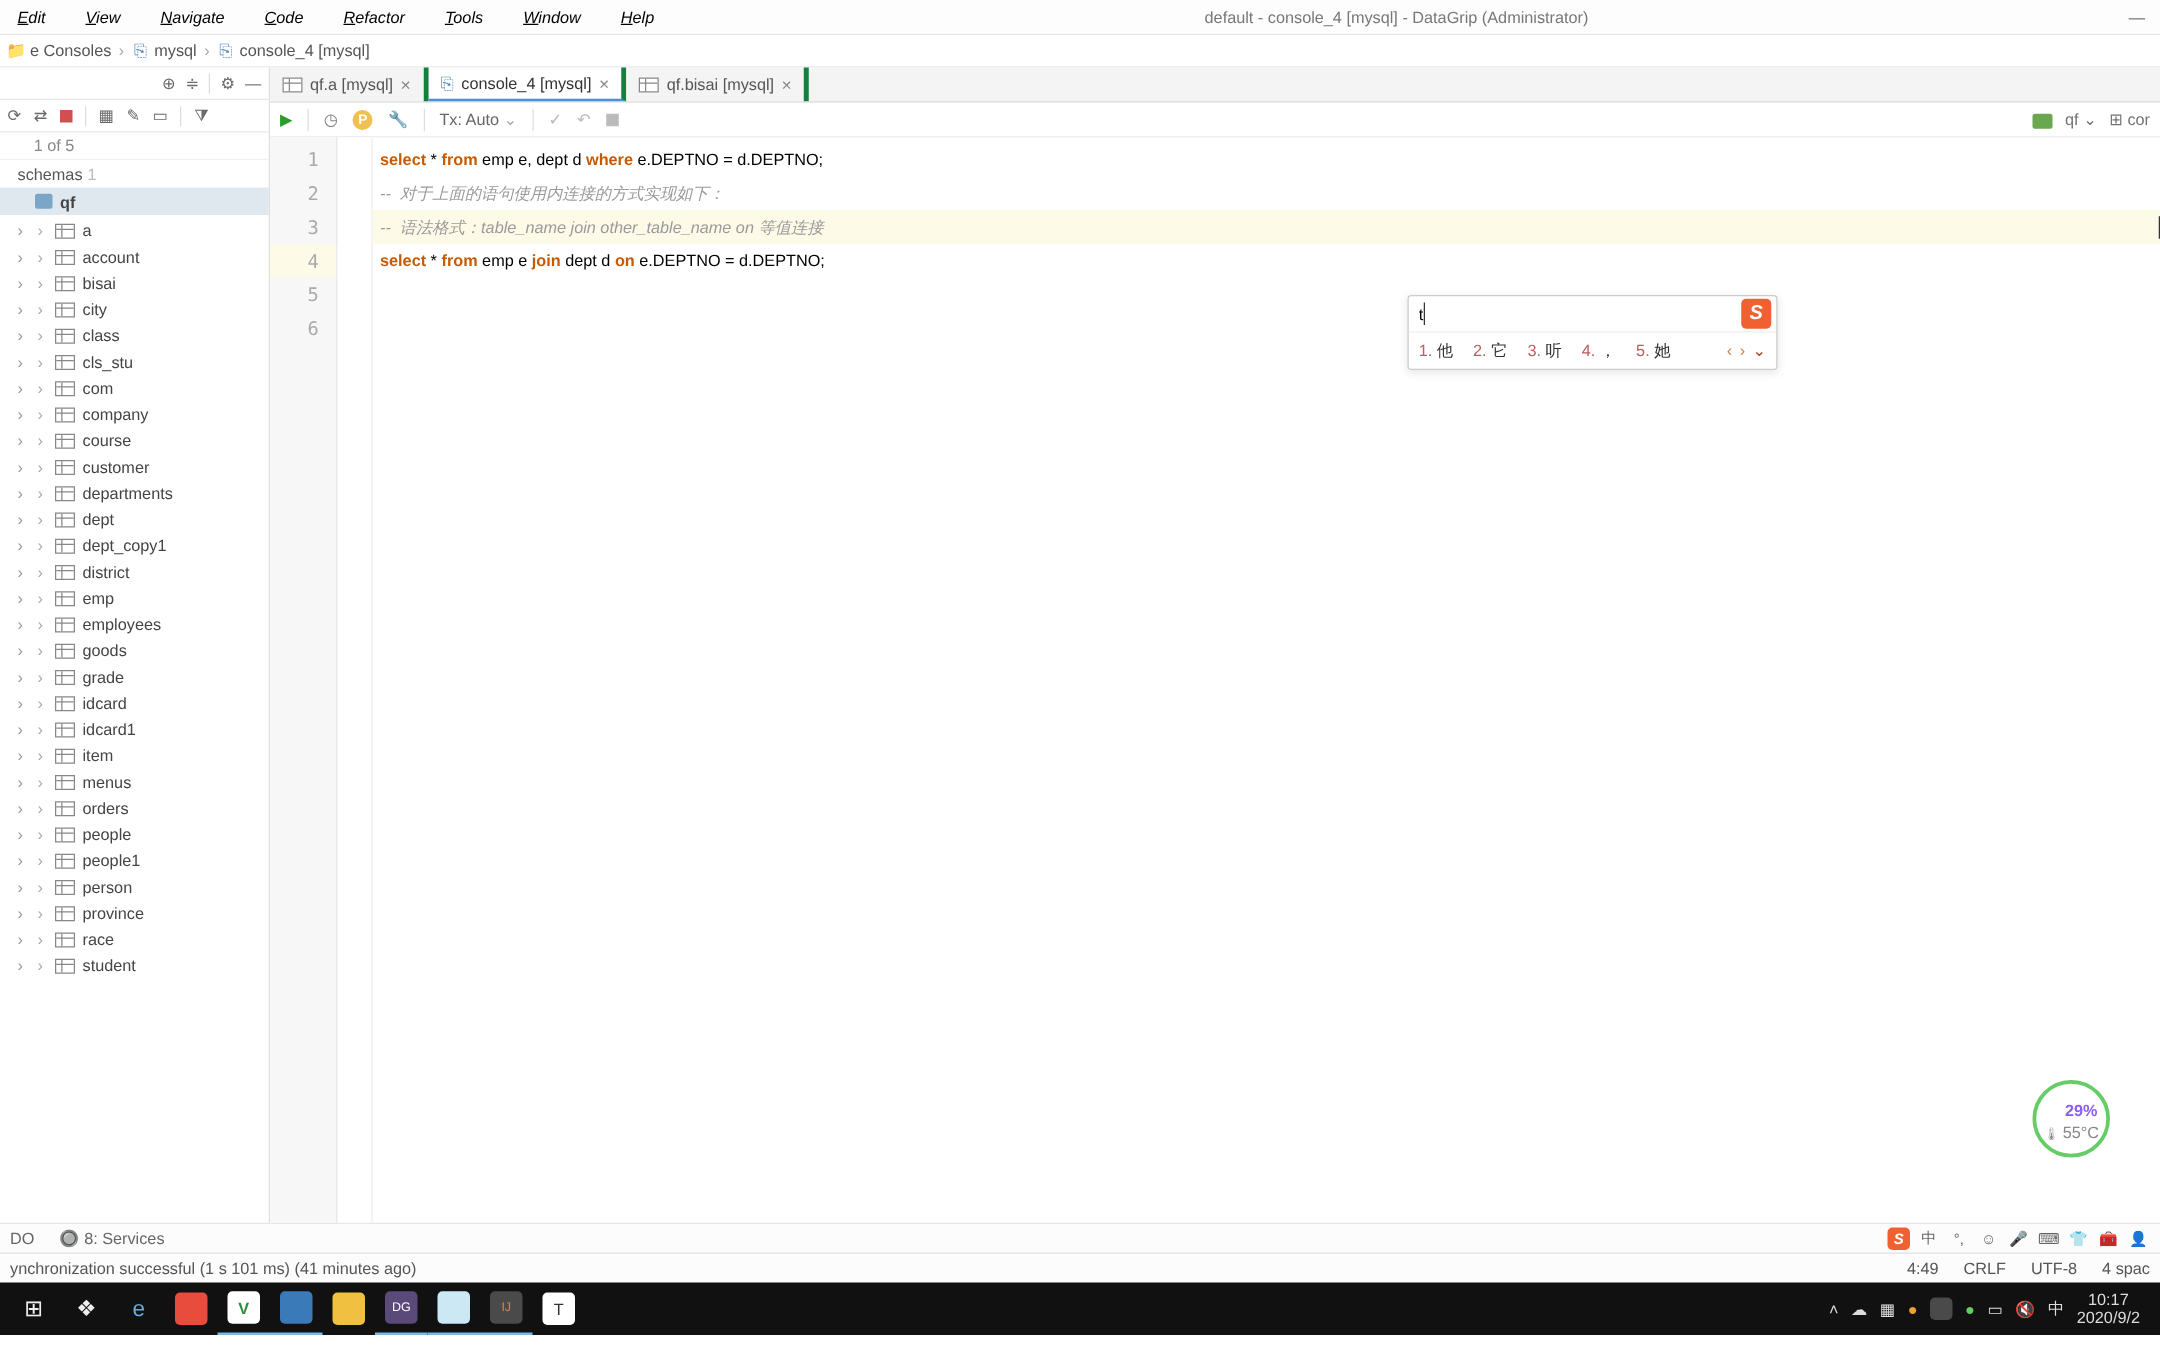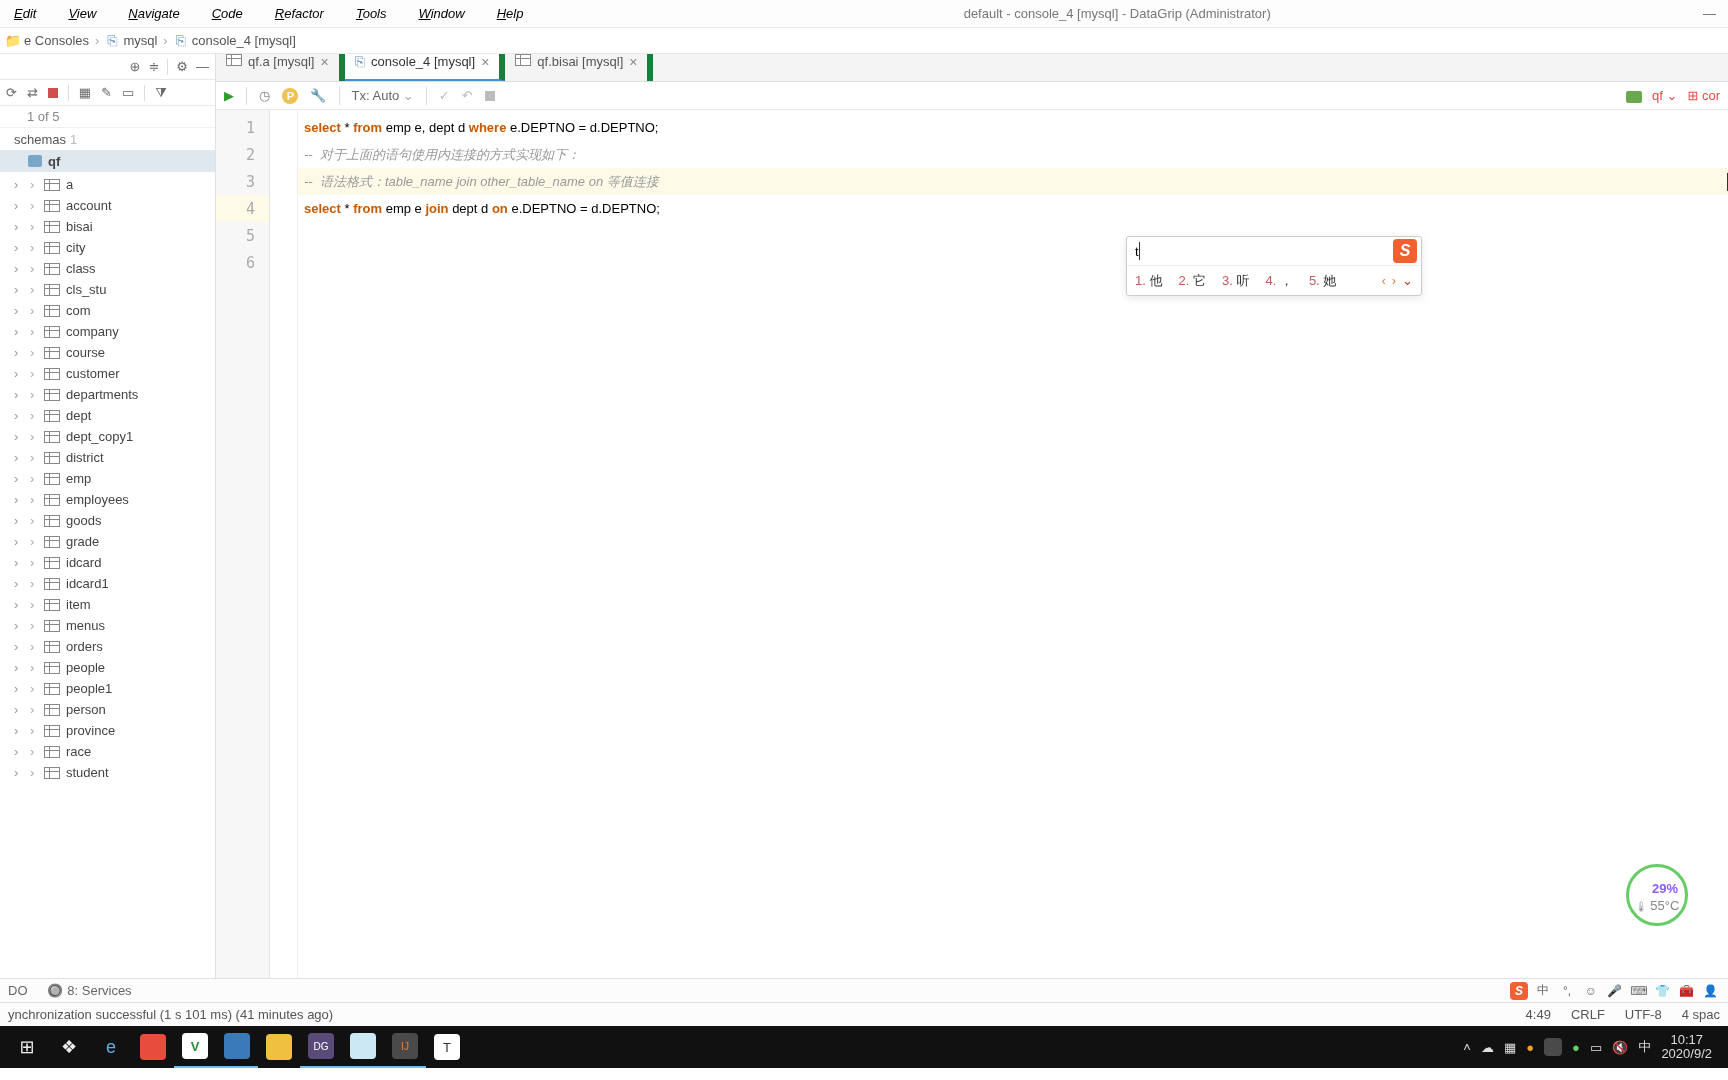--- a/index.html
+++ b/index.html
@@ -33,36 +33,36 @@
 .tree-item { height: 21px; display: flex; align-items: center; padding-left: 14px; gap: 6px; color: #444; }
 .tree-item .caret { color: #999; width: 10px; }
 .tree-item .folder { width: 8px; color: #aaa; }
 .table-icon { width: 16px; height: 12px; border: 1px solid #888; position: relative; background: #fff; }
 .table-icon::before { content: ""; position: absolute; top: 3px; left: 0; right: 0; height: 1px; background: #888; }
 .table-icon::after { content: ""; position: absolute; top: 0; bottom: 0; left: 4px; width: 1px; background: #888; }
 
 
 .right-panel { flex: 1; display: flex; flex-direction: column; }
 .tab-bar { height: 28px; display: flex; align-items: center; border-bottom: 1px solid #dcdcdc; background: #f4f4f4; }
-.tab { height: 100%; display: flex; align-items: flex-start; padding: 0 10px; gap: 6px; border-right: 6px solid #15803d; background: #f4f4f4; color: #555; }
+.tab { height: 100%; display: flex; align-items: center; padding: 0 10px; gap: 6px; border-right: 4px solid #15803d; background: #f4f4f4; color: #555; }
 .tab.active { background: #fff; border-bottom: 2px solid #4a90d9; color: #333; }
 .tab .close { color: #888; font-size: 14px; }
 .console-icon { color: #5b8ab8; }
 
 .editor-toolbar { height: 28px; display: flex; align-items: center; border-bottom: 1px solid #e8e8e8; padding: 0 8px; gap: 12px; color: #666; }
 .editor-toolbar .sep { width: 1px; height: 18px; background: #ddd; }
 .play { color: #2d9c2d; }
 .clock { color: #888; }
 .p-badge { width: 16px; height: 16px; border-radius: 50%; background: #f0c050; color: #fff; display: flex; align-items: center; justify-content: center; font-size: 11px; font-weight: bold; }
 .wrench { color: #888; }
 .tx { color: #666; }
 .tx-chev { color: #aaa; }
 .undo-redo { color: #bbb; }
 .stop-sq { width: 10px; height: 10px; background: #bbb; }
-.tb-right { margin-left: auto; display: flex; align-items: flex-end; gap: 10px; color: #ef4444; }
+.tb-right { margin-left: auto; display: flex; align-items: flex-end; gap: 10px; color: #737373; }
 .ds-icon { width: 16px; height: 12px; background: #6aa84f; border-radius: 2px; }
 
 
 .editor-wrap { flex: 1; display: flex; position: relative; background: #fff; }
 .gutter { width: 54px; background: #f7f7f7; border-right: 1px solid #e4e4e4; padding-top: 4px; }
 .gutter .ln { height: 27px; text-align: right; padding-right: 14px; color: #aaa; font-family: Consolas, monospace; font-size: 15px; display: flex; align-items: center; justify-content: flex-end; }
 .gutter .ln.current { background: #fdfbe8; }
 .sep-col { width: 28px; background: #fff; border-right: 1px solid #eee; }
 .code { flex: 1; padding-top: 4px; font-family: Consolas, "Courier New", monospace; font-size: 16px; position: relative; }
 .code-line { height: 27px; display: flex; align-items: center; padding-left: 6px; white-space: pre; }

